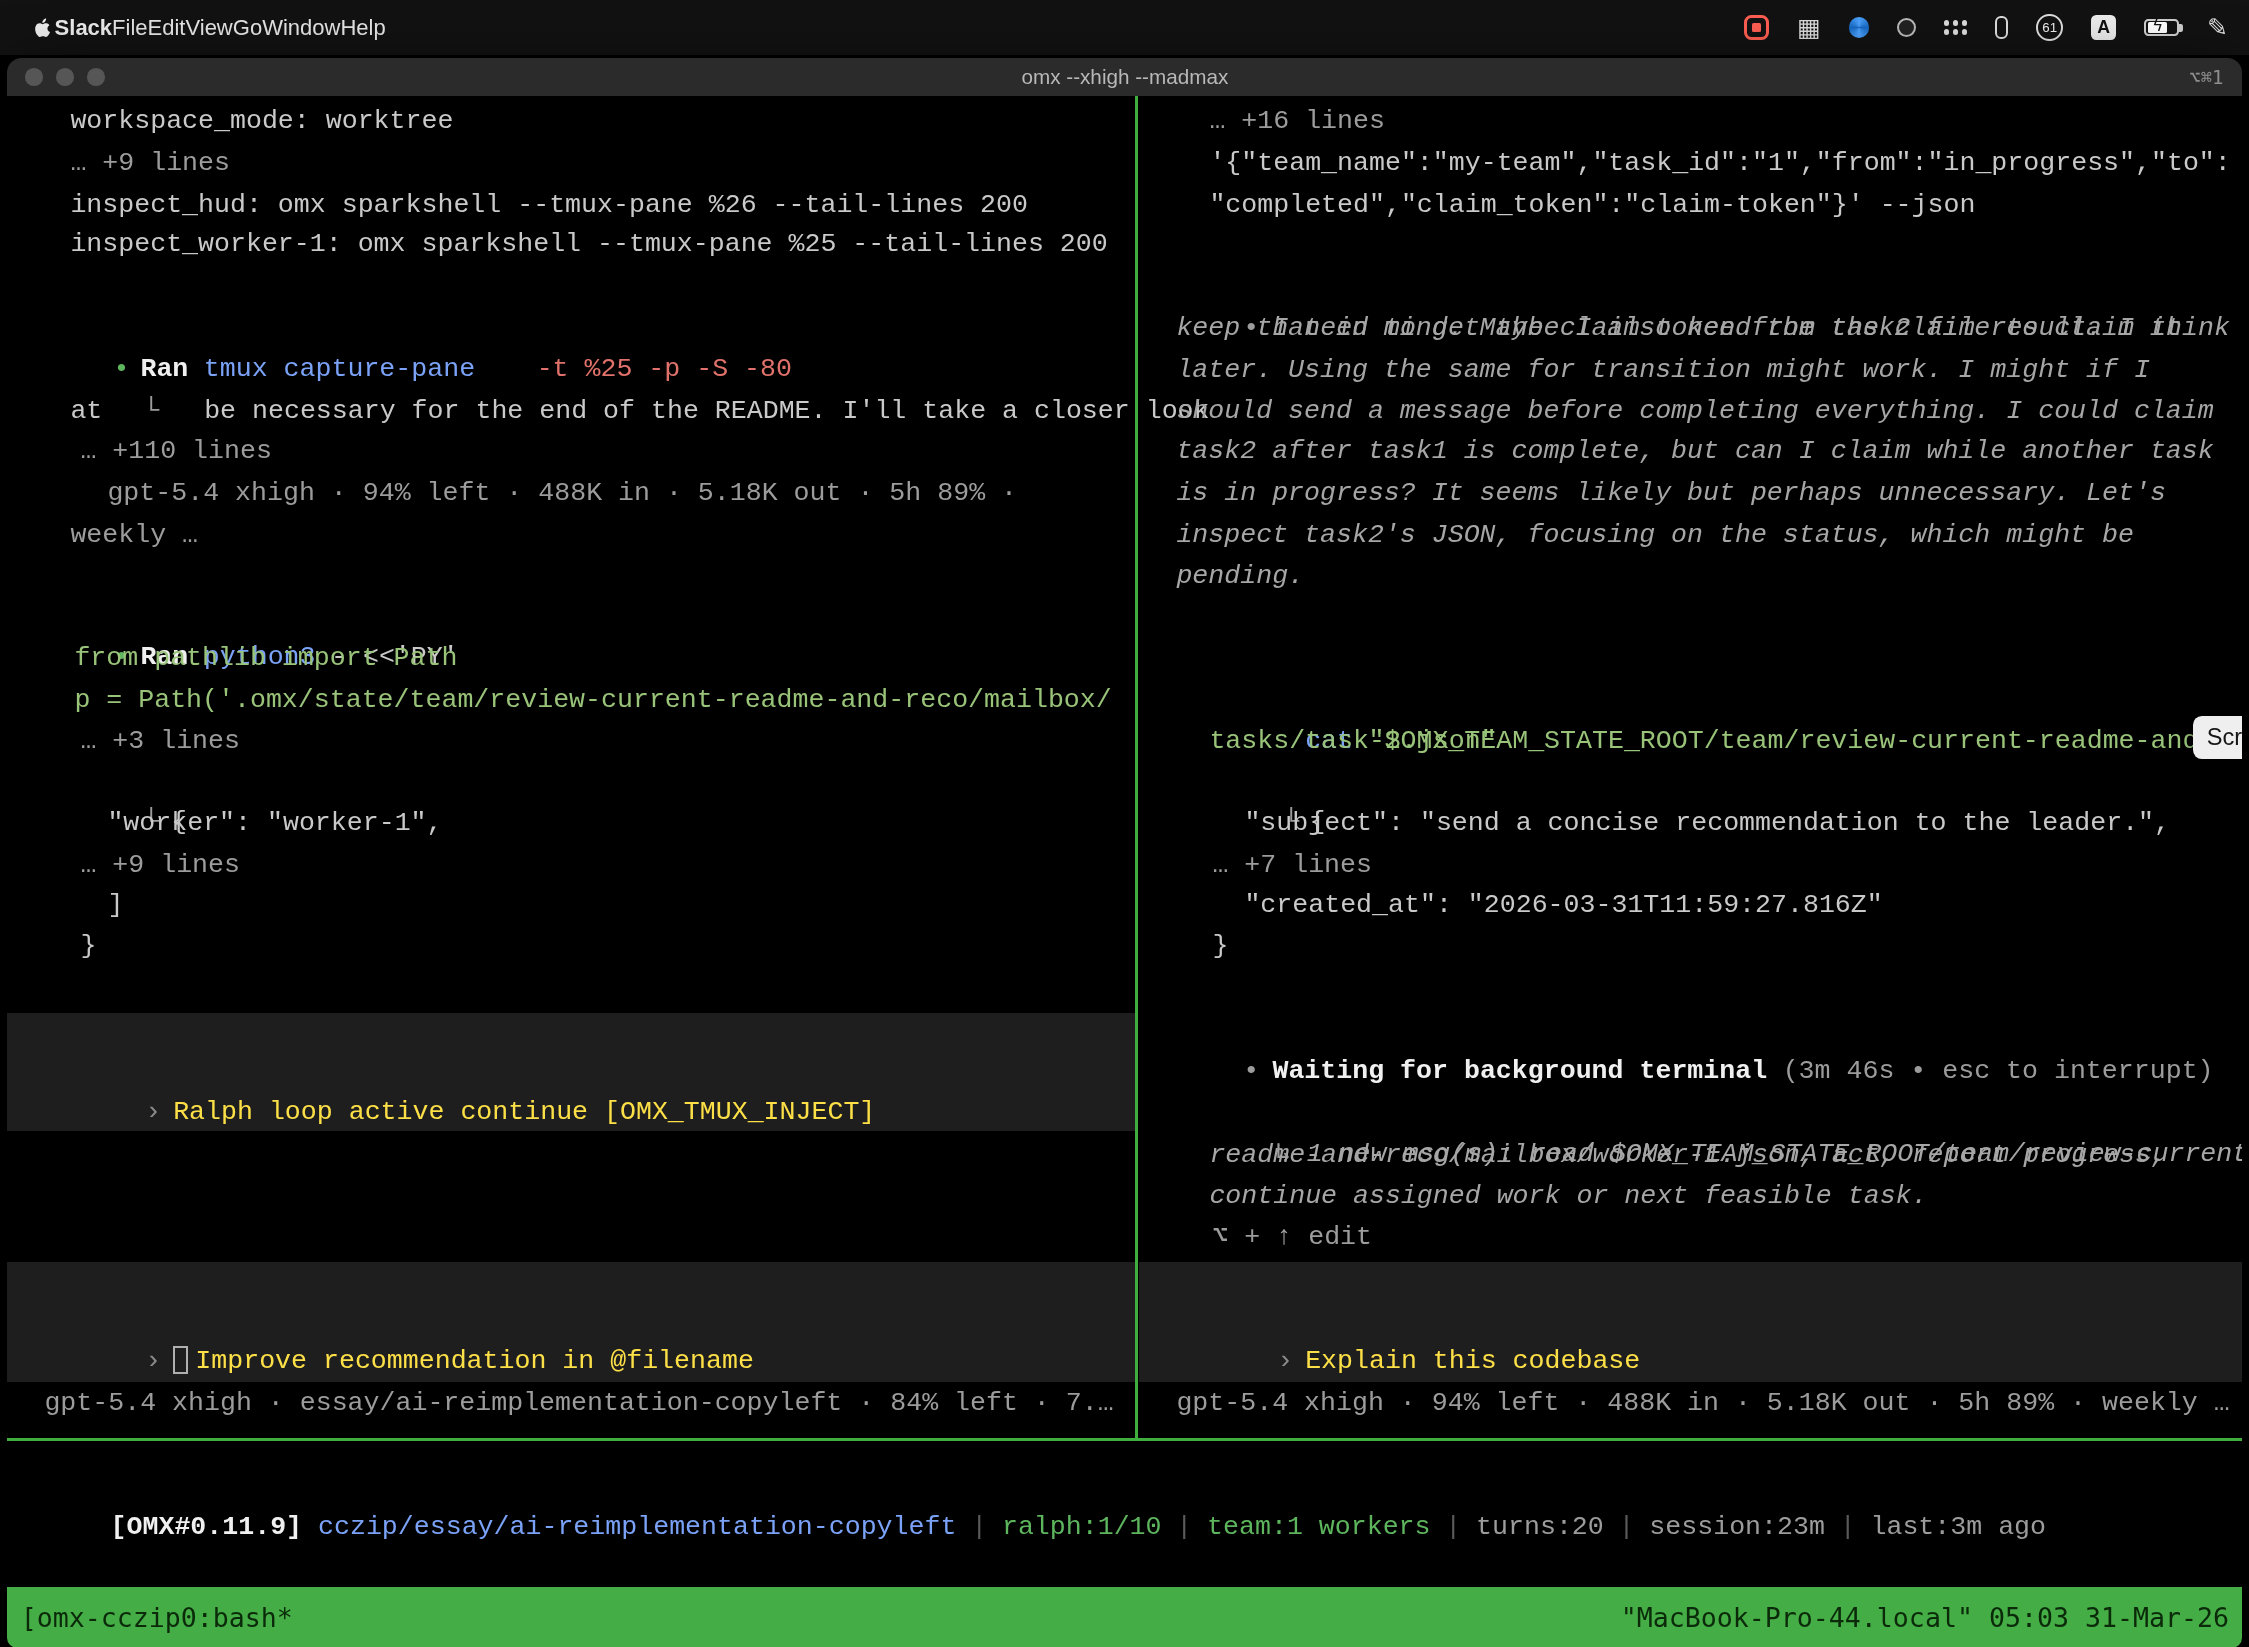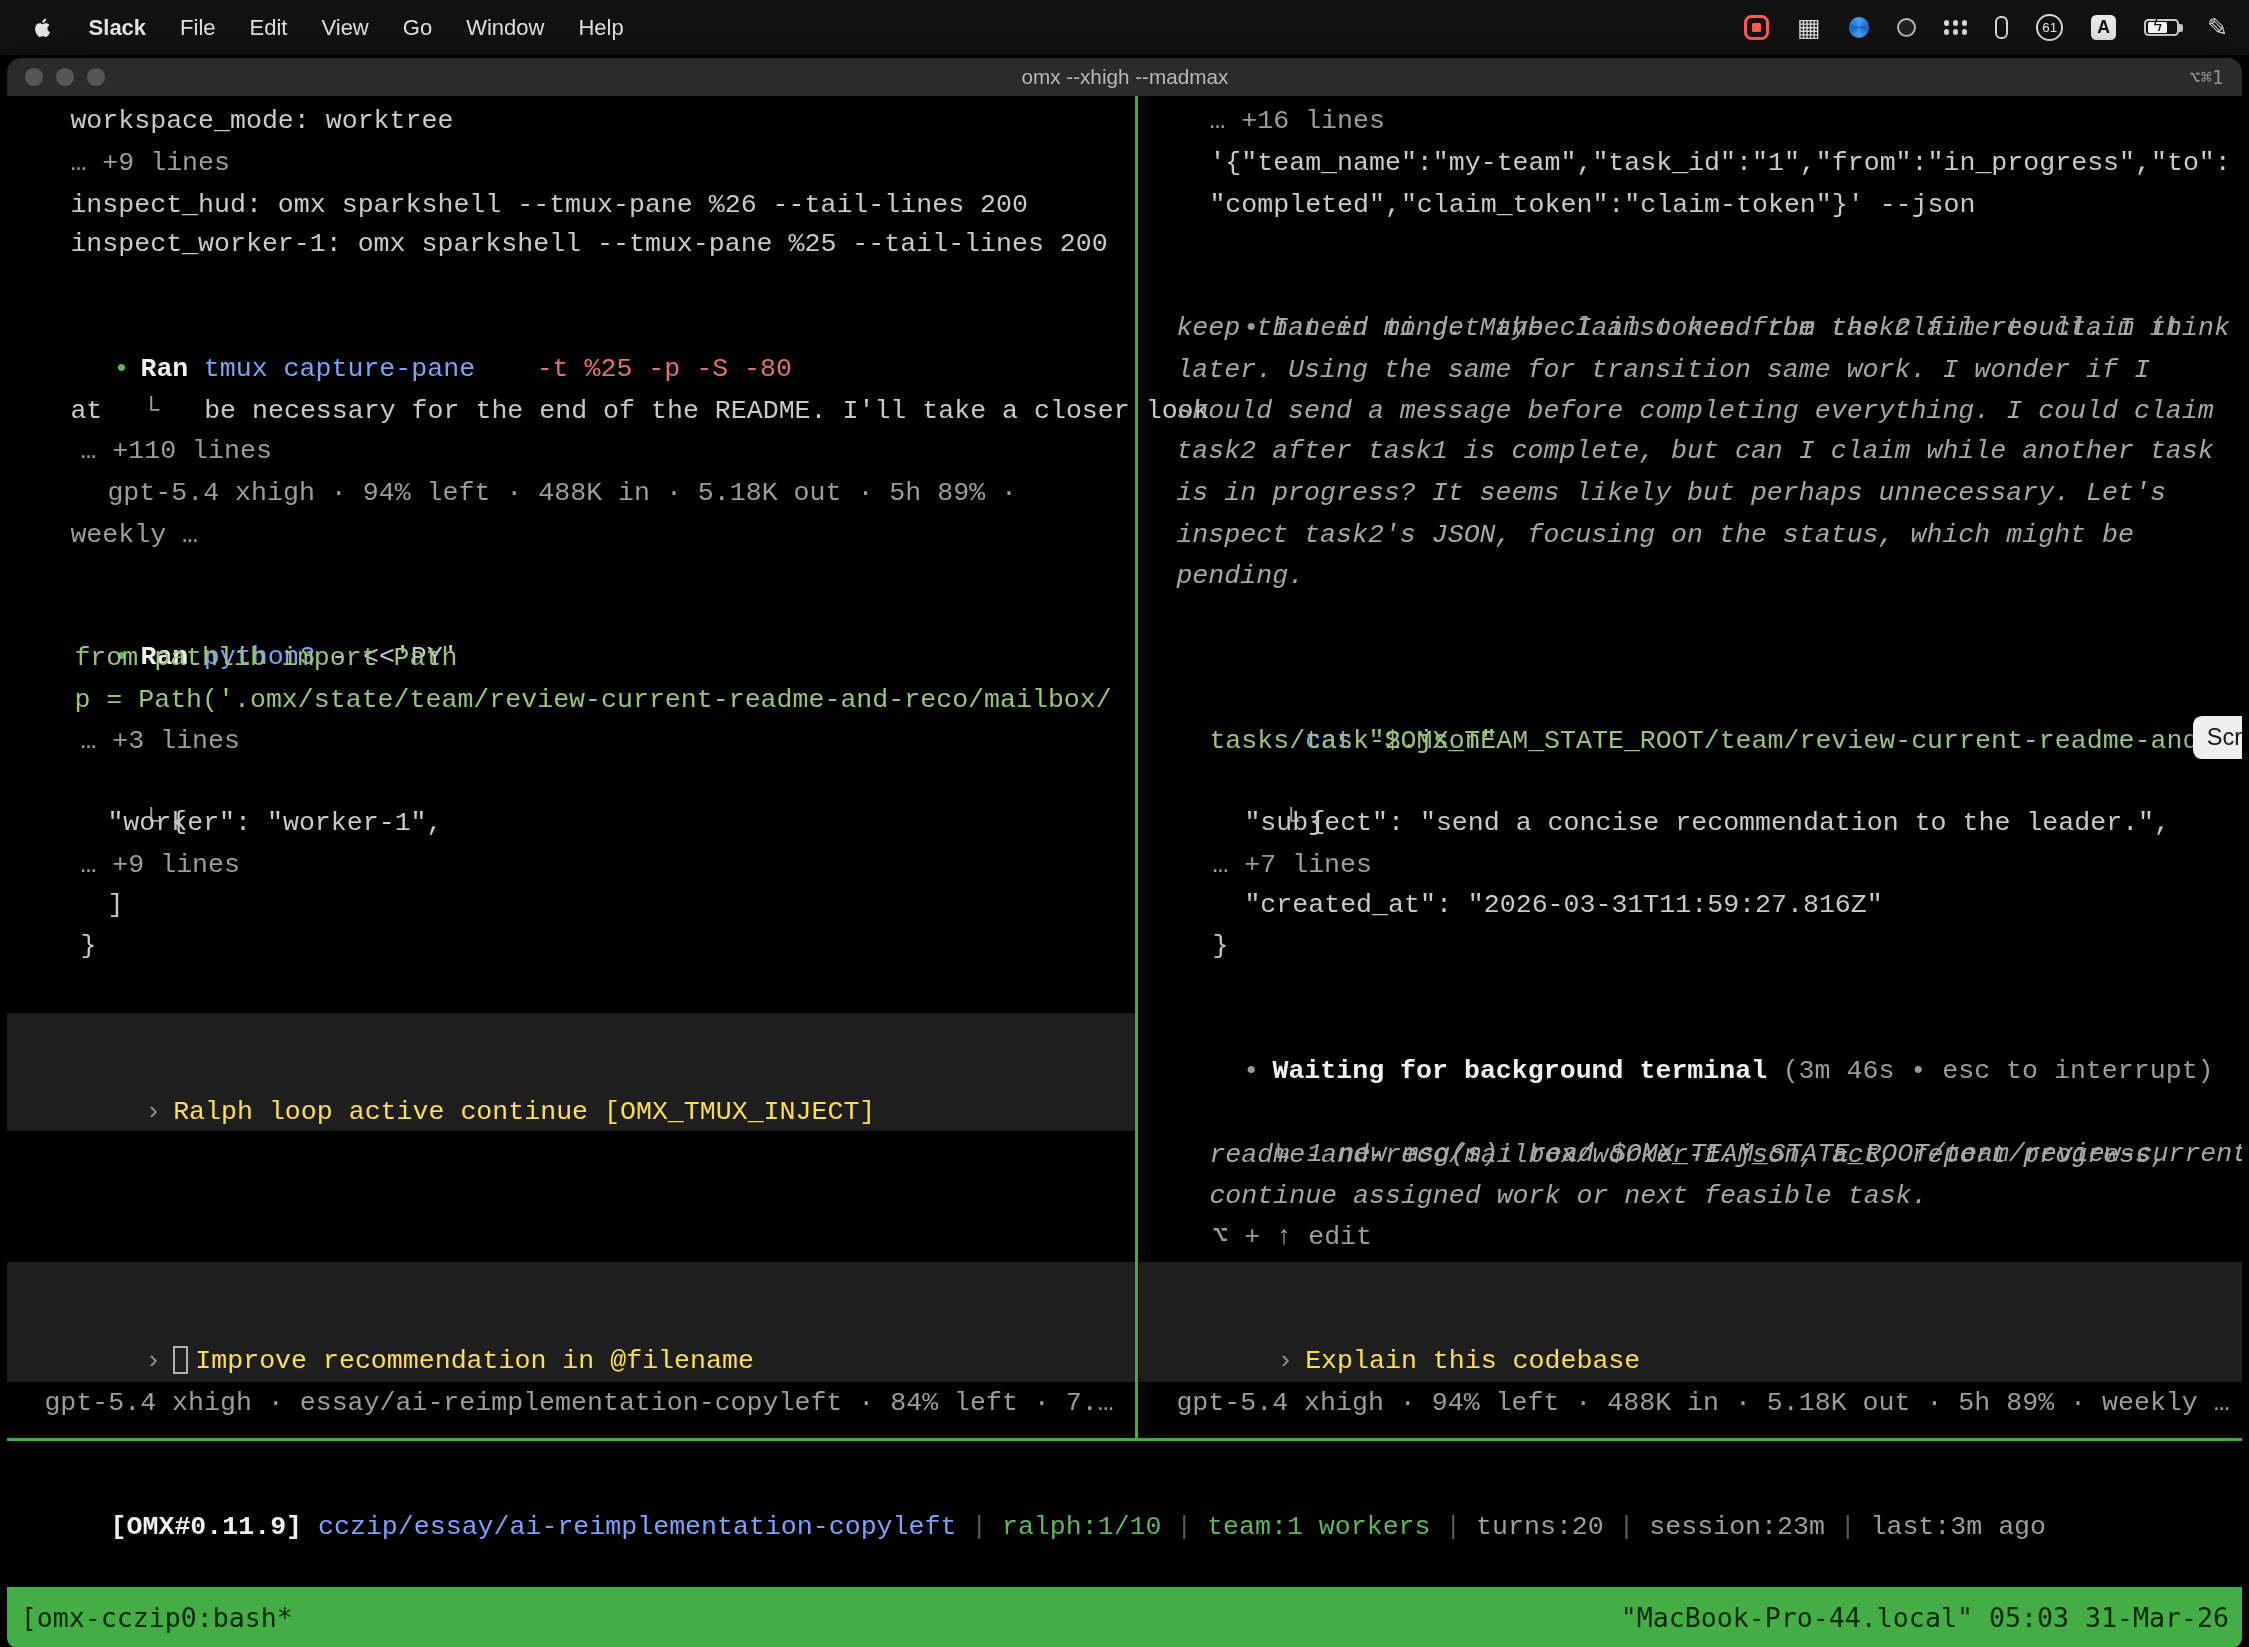--- a/index.html
+++ b/index.html
@@ -2,21 +2,21 @@
 <html style="font-size:11.8px"><head>
 <meta charset="utf-8">
 <style>
   html,body{margin:0;padding:0;background:#000;}
   body{width:2250px;height:1648px;position:relative;overflow:hidden;}
 
   
   .menubar{position:absolute;top:0;left:0;width:2250px;height:55px;background:#121212;
     display:flex;align-items:center;font-family:"Liberation Sans",sans-serif;
     font-size:22px;color:#ededed;}
-  .mleft{display:flex;align-items:center;gap:34px;padding-left:31px;}
+  .mleft{display:flex;align-items:center;padding-left:31px;}
   .mapp{font-weight:700;}
   .mitem{color:#e6e6e6;}
   .mright{margin-left:auto;display:flex;align-items:center;gap:28px;padding-right:22px;}
   .rec-outer{display:inline-flex;align-items:center;justify-content:center;width:25px;height:25px;
     border:3px solid #ff5f52;border-radius:7.4px;box-sizing:border-box;}
   .rec-inner{width:8.9px;height:8.9px;background:#ff5f52;border-radius:1.5px;}
   .glyph{font-size:25px;color:#ddd;}
   .blue-icon{width:20.7px;height:20.7px;border-radius:50%;
     background:conic-gradient(#4da3ff,#1769c4,#4da3ff,#1769c4,#4da3ff);}
   .cam-icon{width:19px;height:19px;border-radius:50%;border:2.2px solid #bbb;background:#222;box-sizing:border-box;}
@@ -182,21 +182,21 @@
     <div class="t" style="left:37px;top:1287px"><span class="dim">gpt-5.4 xhigh · essay/ai-reimplementation-copyleft · 84% left · 7.…</span></div>
 
     <div class="t" style="left:1202px;top:5.2px"><span class="dim">… +16 lines</span></div>
     <div class="t" style="left:1202px;top:47px">'{"team_name":"my-team","task_id":"1","from":"in_progress","to":</div>
     <div class="t" style="left:1202px;top:89px">"completed","claim_token":"claim-token"}' --json</div>
 
     <div class="t" style="left:1140px;top:171px">
       <span class="dim mr18">•</span><span class="it">I need to get the claim token from the claim result. I think I'll</span>
     </div>
     <div class="t" style="left:1169px;top:212px"><span class="it">keep that in mind. Maybe I also need the task2 file to claim it</span></div>
-    <div class="t" style="left:1169px;top:254px"><span class="it">later. Using the same for transition same work. I wonder if I</span></div>
+    <div class="t" style="left:1169px;top:254px"><span class="it">later. Using the same for transition might work. I might if I</span></div>
     <div class="t" style="left:1169px;top:295px"><span class="it">should send a message before completing everything. I could claim</span></div>
     <div class="t" style="left:1169px;top:335px"><span class="it">task2 after task1 is complete, but can I claim while another task</span></div>
     <div class="t" style="left:1169px;top:377px"><span class="it">is in progress? It seems likely but perhaps unnecessary. Let's</span></div>
     <div class="t" style="left:1169px;top:419px"><span class="it">inspect task2's JSON, focusing on the status, which might be</span></div>
     <div class="t" style="left:1169px;top:460px"><span class="it">pending.</span></div>
 
     <div class="t" style="left:1202px;top:584px">
       <span class="blue mr21">cat</span><span class="grn">"$OMX_TEAM_STATE_ROOT/team/review-current-readme-and-reco/</span>
     </div>
     <div class="t" style="left:1202px;top:625px"><span class="grn">tasks/task-2.json"</span></div>

